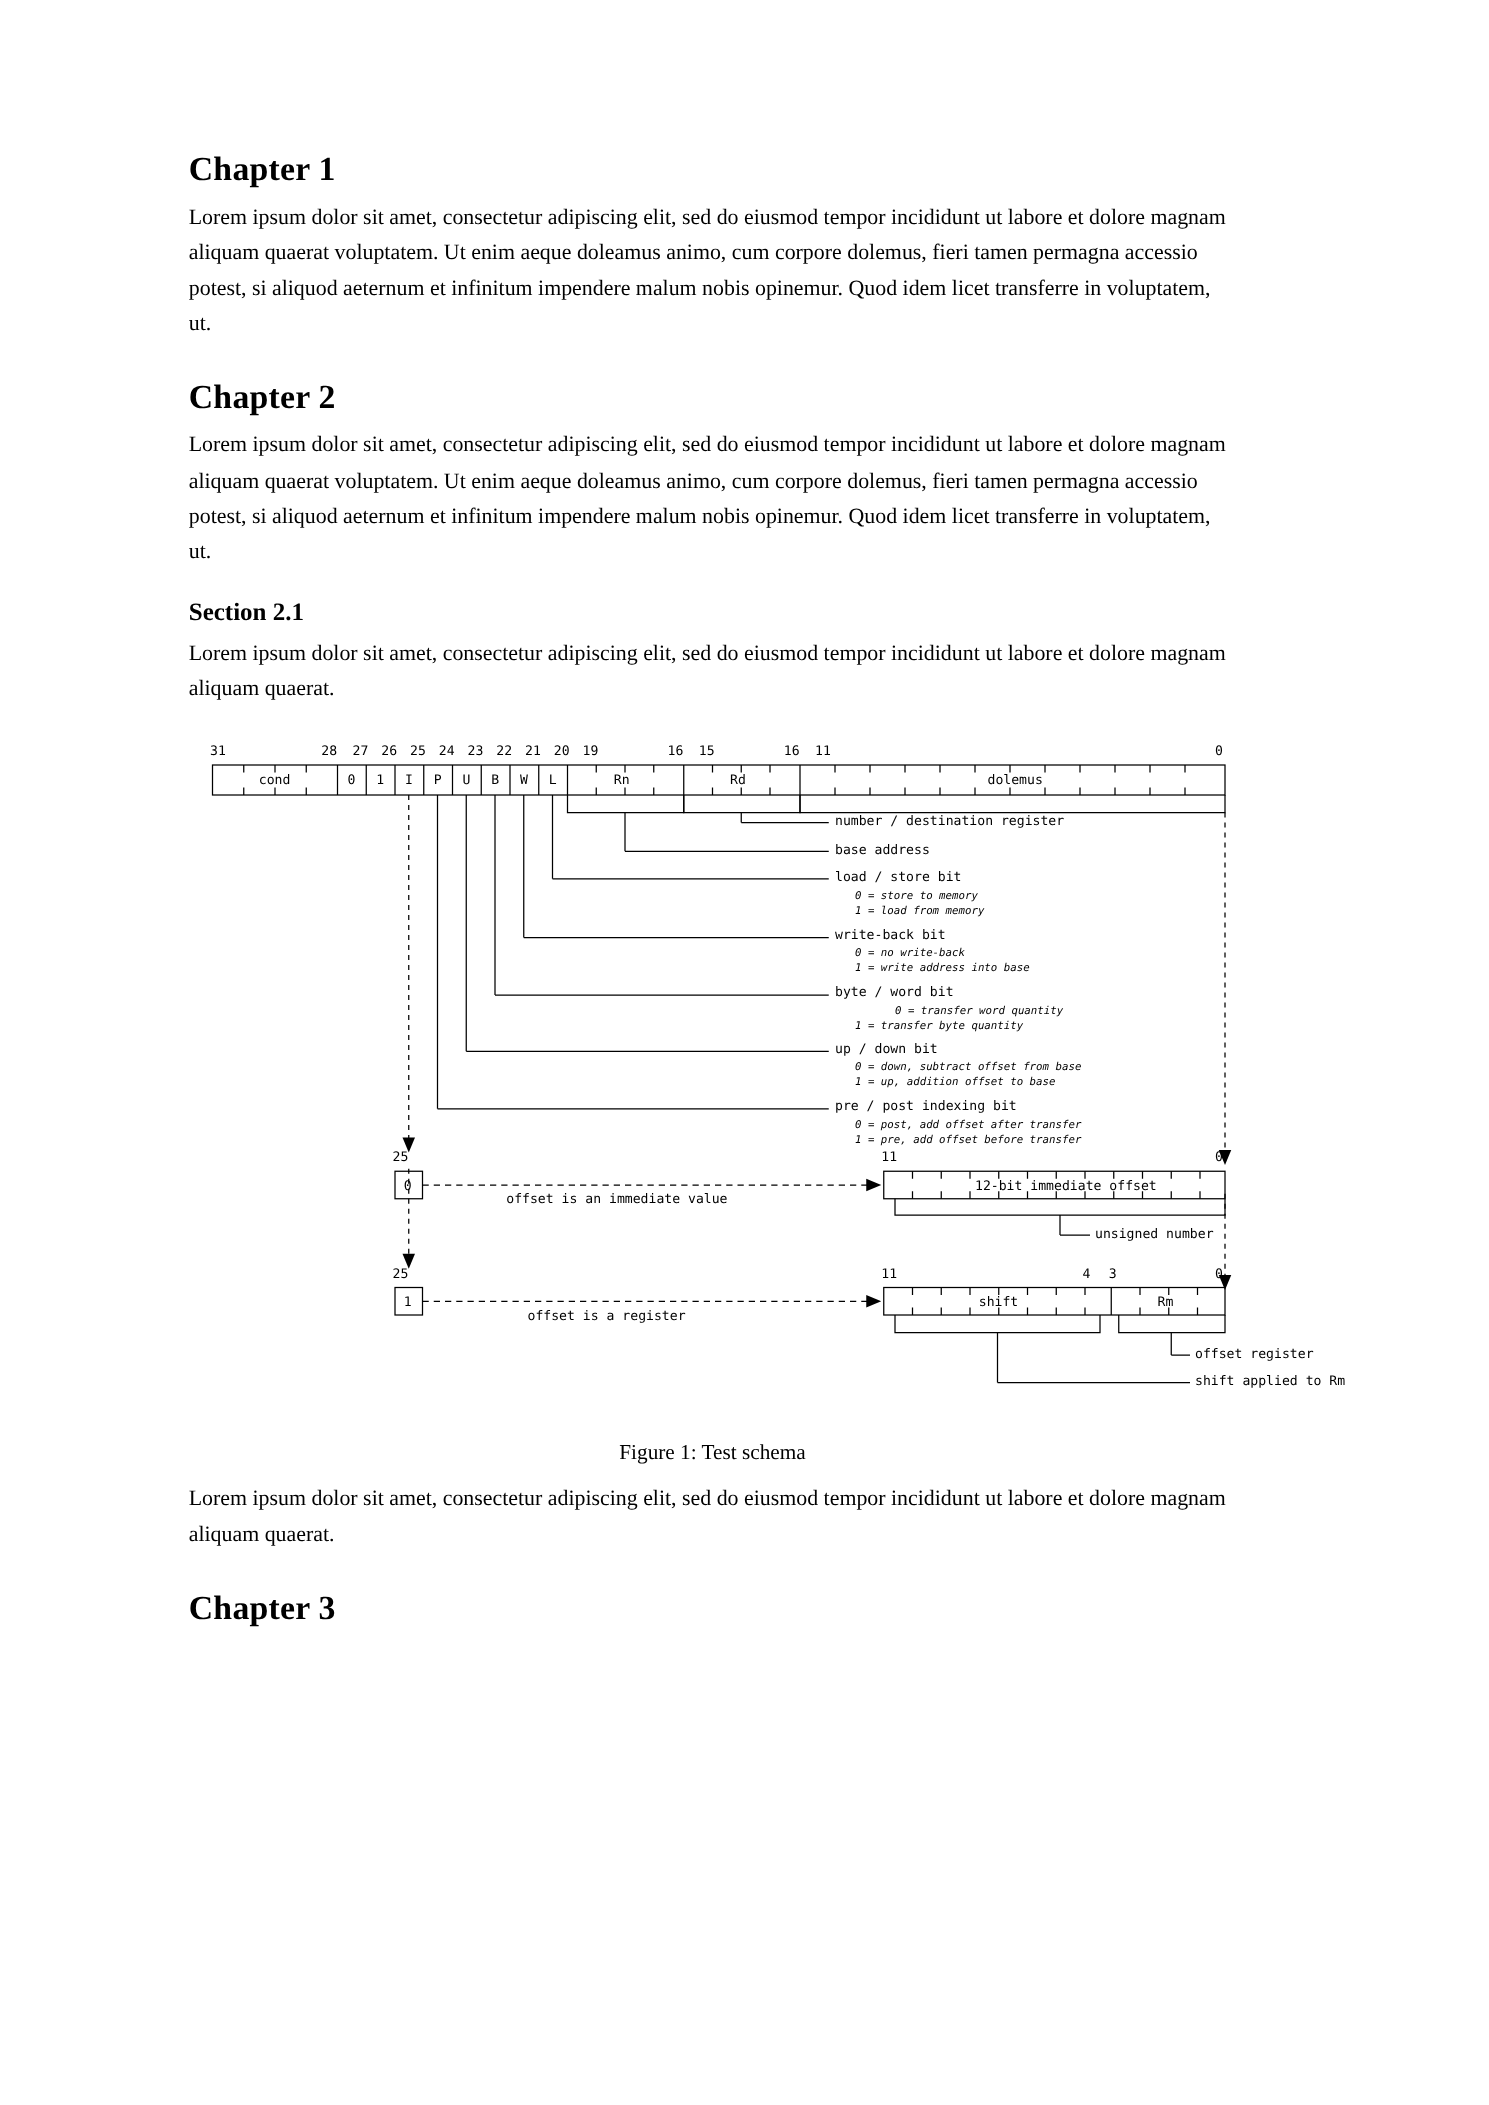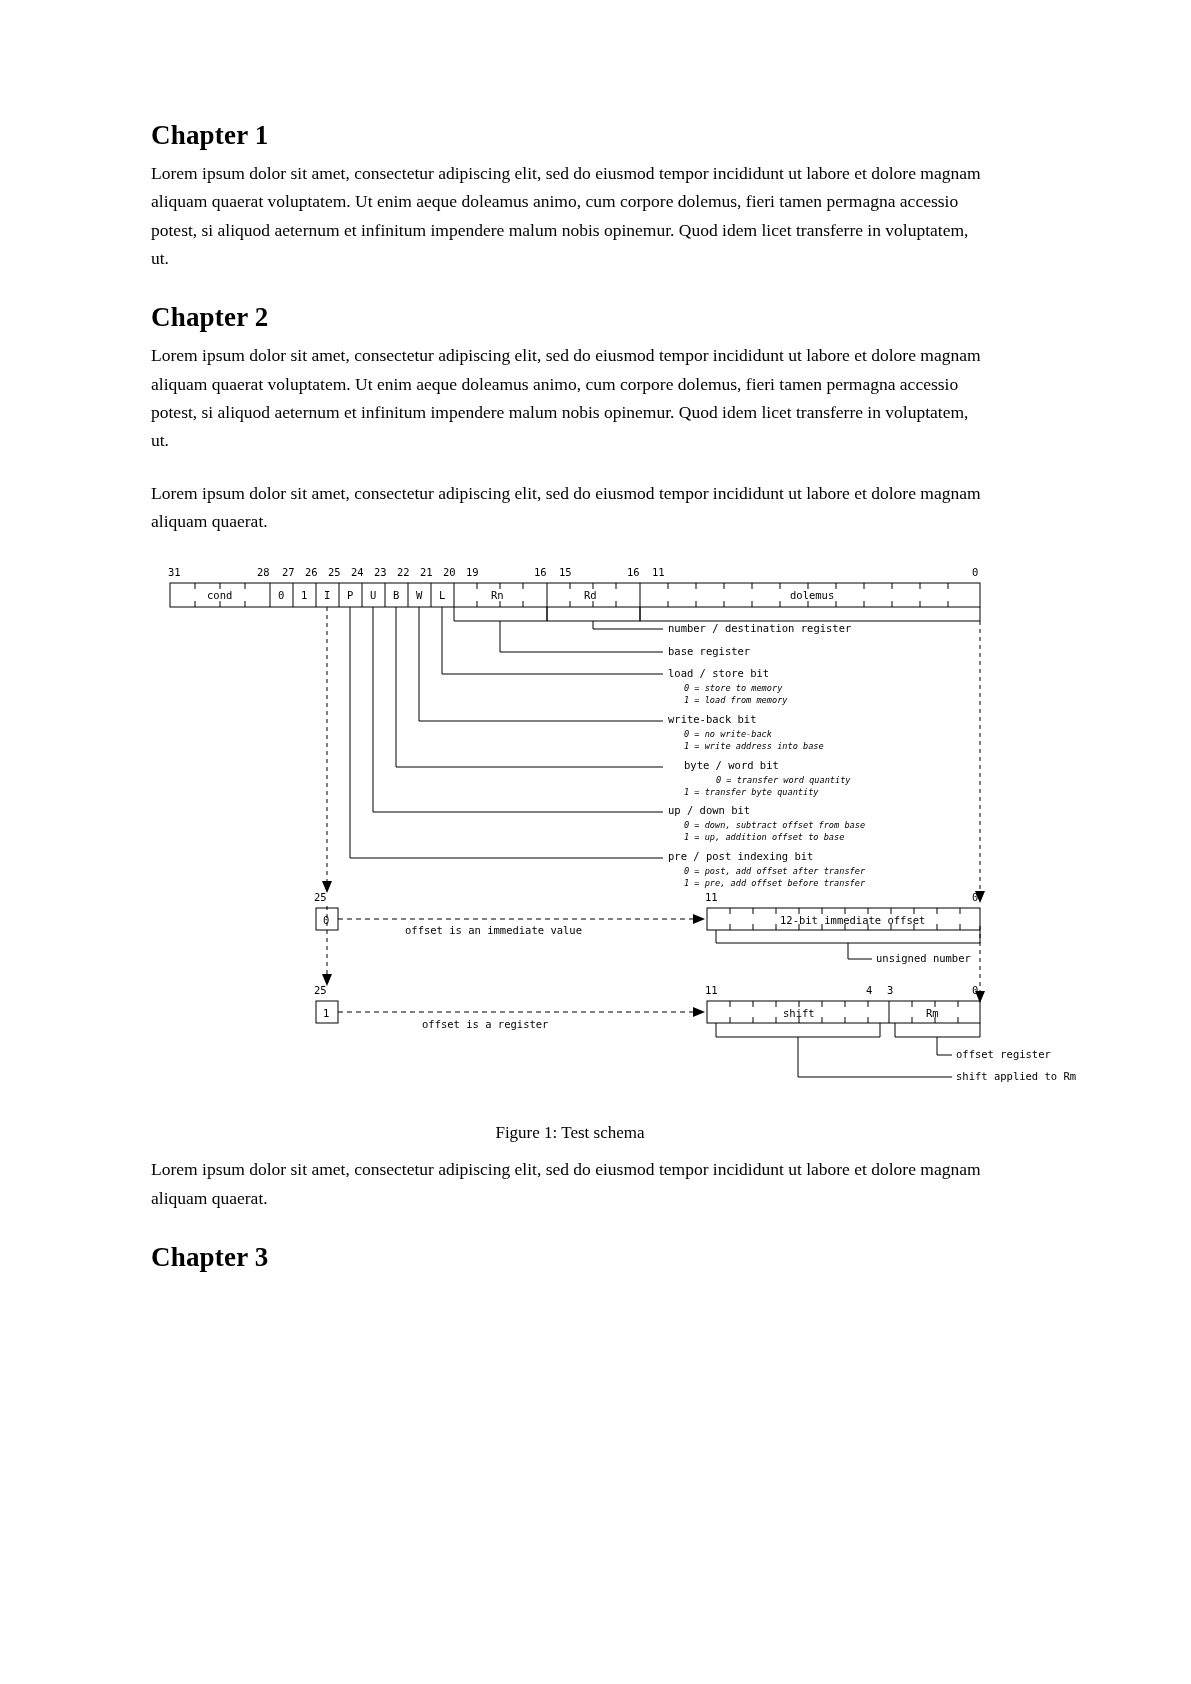--- a/index.html
+++ b/index.html
@@ -114,20 +114,21 @@
     <h1 class="chapter">Chapter 1</h1>
     <p class="body">Lorem ipsum dolor sit amet, consectetur adipiscing elit, sed do eiusmod tempor incididunt ut labore et dolore magnam aliquam quaerat voluptatem. Ut enim aeque doleamus animo, cum corpore dolemus, fieri tamen permagna accessio potest, si aliquod aeternum et infinitum impendere malum nobis opinemur. Quod idem licet transferre in voluptatem, ut.</p>
 
     <div class="gap-large"></div>
 
     <h1 class="chapter">Chapter 2</h1>
     <p class="body">Lorem ipsum dolor sit amet, consectetur adipiscing elit, sed do eiusmod tempor incididunt ut labore et dolore magnam aliquam quaerat voluptatem. Ut enim aeque doleamus animo, cum corpore dolemus, fieri tamen permagna accessio potest, si aliquod aeternum et infinitum impendere malum nobis opinemur. Quod idem licet transferre in voluptatem, ut.</p>
 
     <div class="gap-med"></div>
 
+    <h2 class="section">Section 2.1</h2>
     <p class="body">Lorem ipsum dolor sit amet, consectetur adipiscing elit, sed do eiusmod tempor incididunt ut labore et dolore magnam aliquam quaerat.</p>
 
     <div class="figure-wrap">
       <div class="figure">
 
         <svg width="830" height="555" viewBox="0 0 830 555">
           <g stroke="#000" fill="none" stroke-width="1">
 
             <rect x="10" y="22" width="810" height="24"></rect>
 
@@ -331,31 +332,31 @@
         <div class="lbl" style="left:210px;top:28px;">U</div>
         <div class="lbl" style="left:233px;top:28px;">B</div>
         <div class="lbl" style="left:256px;top:28px;">W</div>
         <div class="lbl" style="left:279px;top:28px;">L</div>
         <div class="lbl" style="left:331px;top:28px;">Rn</div>
         <div class="lbl" style="left:424px;top:28px;">Rd</div>
         <div class="lbl" style="left:630px;top:28px;">dolemus</div>
 
         <div class="ann" style="left:508px;top:61px;">number / destination register</div>
 
-        <div class="ann" style="left:508px;top:84px;">base register</div>
+        <div class="ann" style="left:508px;top:84px;">base address</div>
 
         <div class="ann" style="left:508px;top:106px;">load / store bit</div>
         <div class="ann-sub" style="left:524px;top:122px;">0 = store to memory</div>
         <div class="ann-sub" style="left:524px;top:134px;">1 = load from memory</div>
 
         <div class="ann" style="left:508px;top:152px;">write-back bit</div>
         <div class="ann-sub" style="left:524px;top:168px;">0 = no write-back</div>
         <div class="ann-sub" style="left:524px;top:180px;">1 = write address into base</div>
 
-        <div class="ann" style="left:524px;top:198px;text-align:center;">byte / word bit</div>
+        <div class="ann" style="left:508px;top:198px;text-align:center;">byte / word bit</div>
         <div class="ann-sub" style="left:512px;top:214px;padding-left:44px;">0 = transfer word quantity</div>
         <div class="ann-sub" style="left:524px;top:226px;">1 = transfer byte quantity</div>
 
         <div class="ann" style="left:508px;top:243px;">up / down bit</div>
         <div class="ann-sub" style="left:524px;top:259px;">0 = down, subtract offset from base</div>
         <div class="ann-sub" style="left:524px;top:271px;">1 = up, addition offset to base</div>
 
         <div class="ann" style="left:508px;top:289px;">pre / post indexing bit</div>
         <div class="ann-sub" style="left:524px;top:305px;">0 = post, add offset after transfer</div>
         <div class="ann-sub" style="left:524px;top:317px;">1 = pre, add offset before transfer</div>

